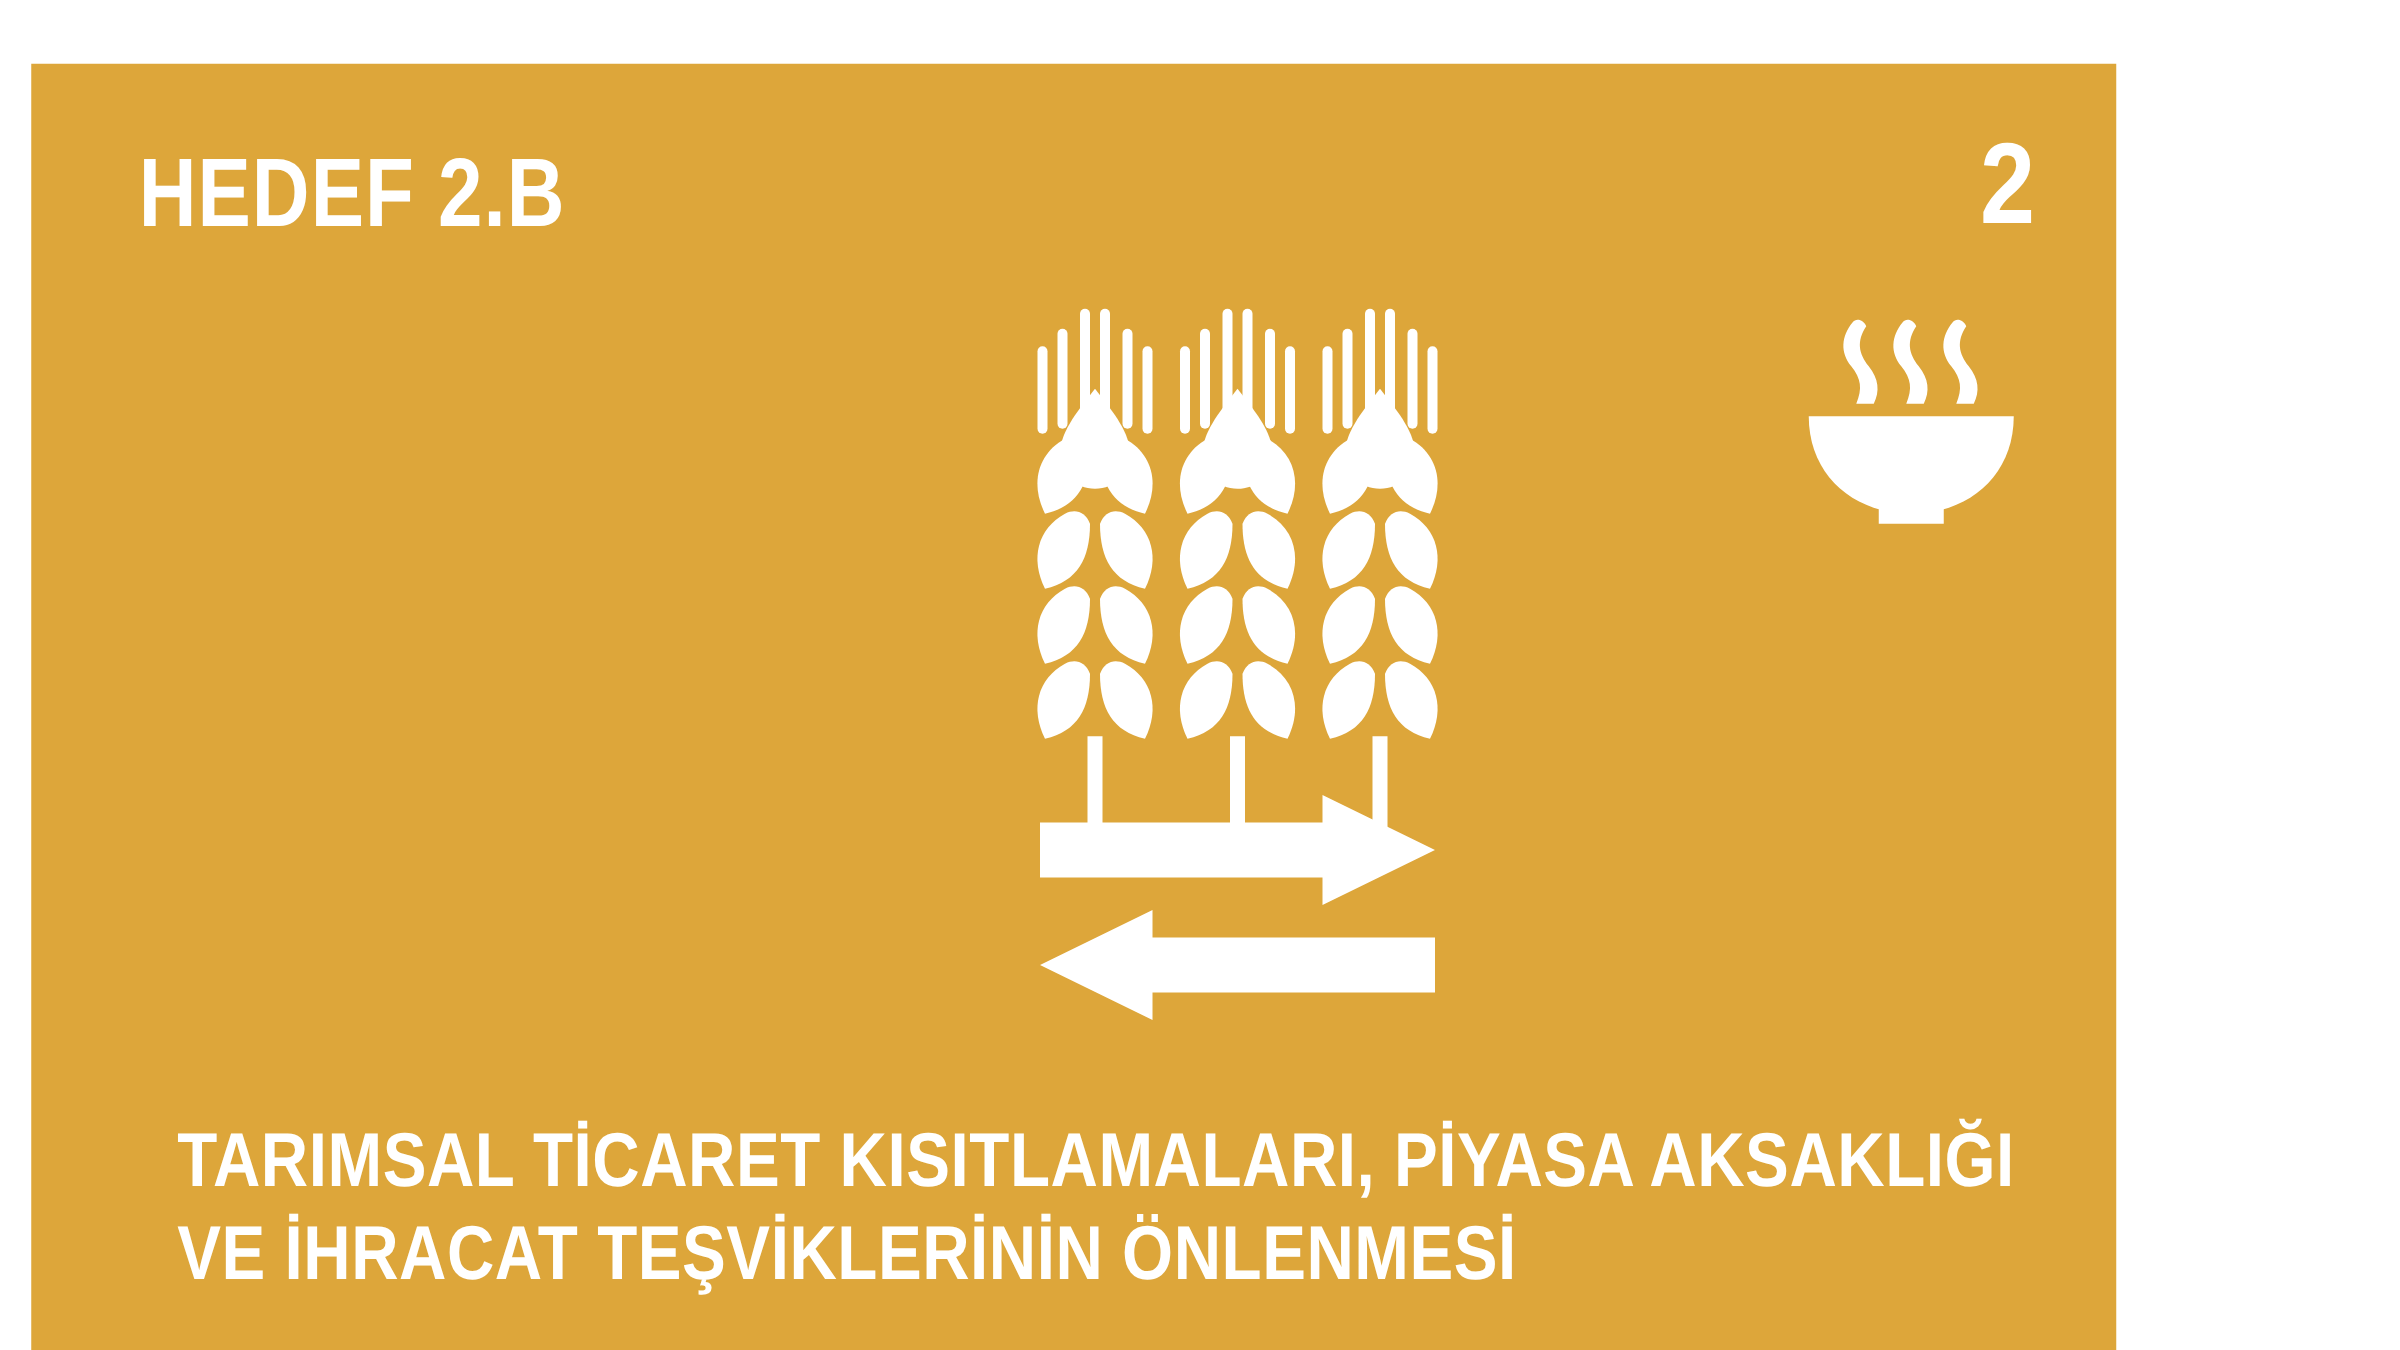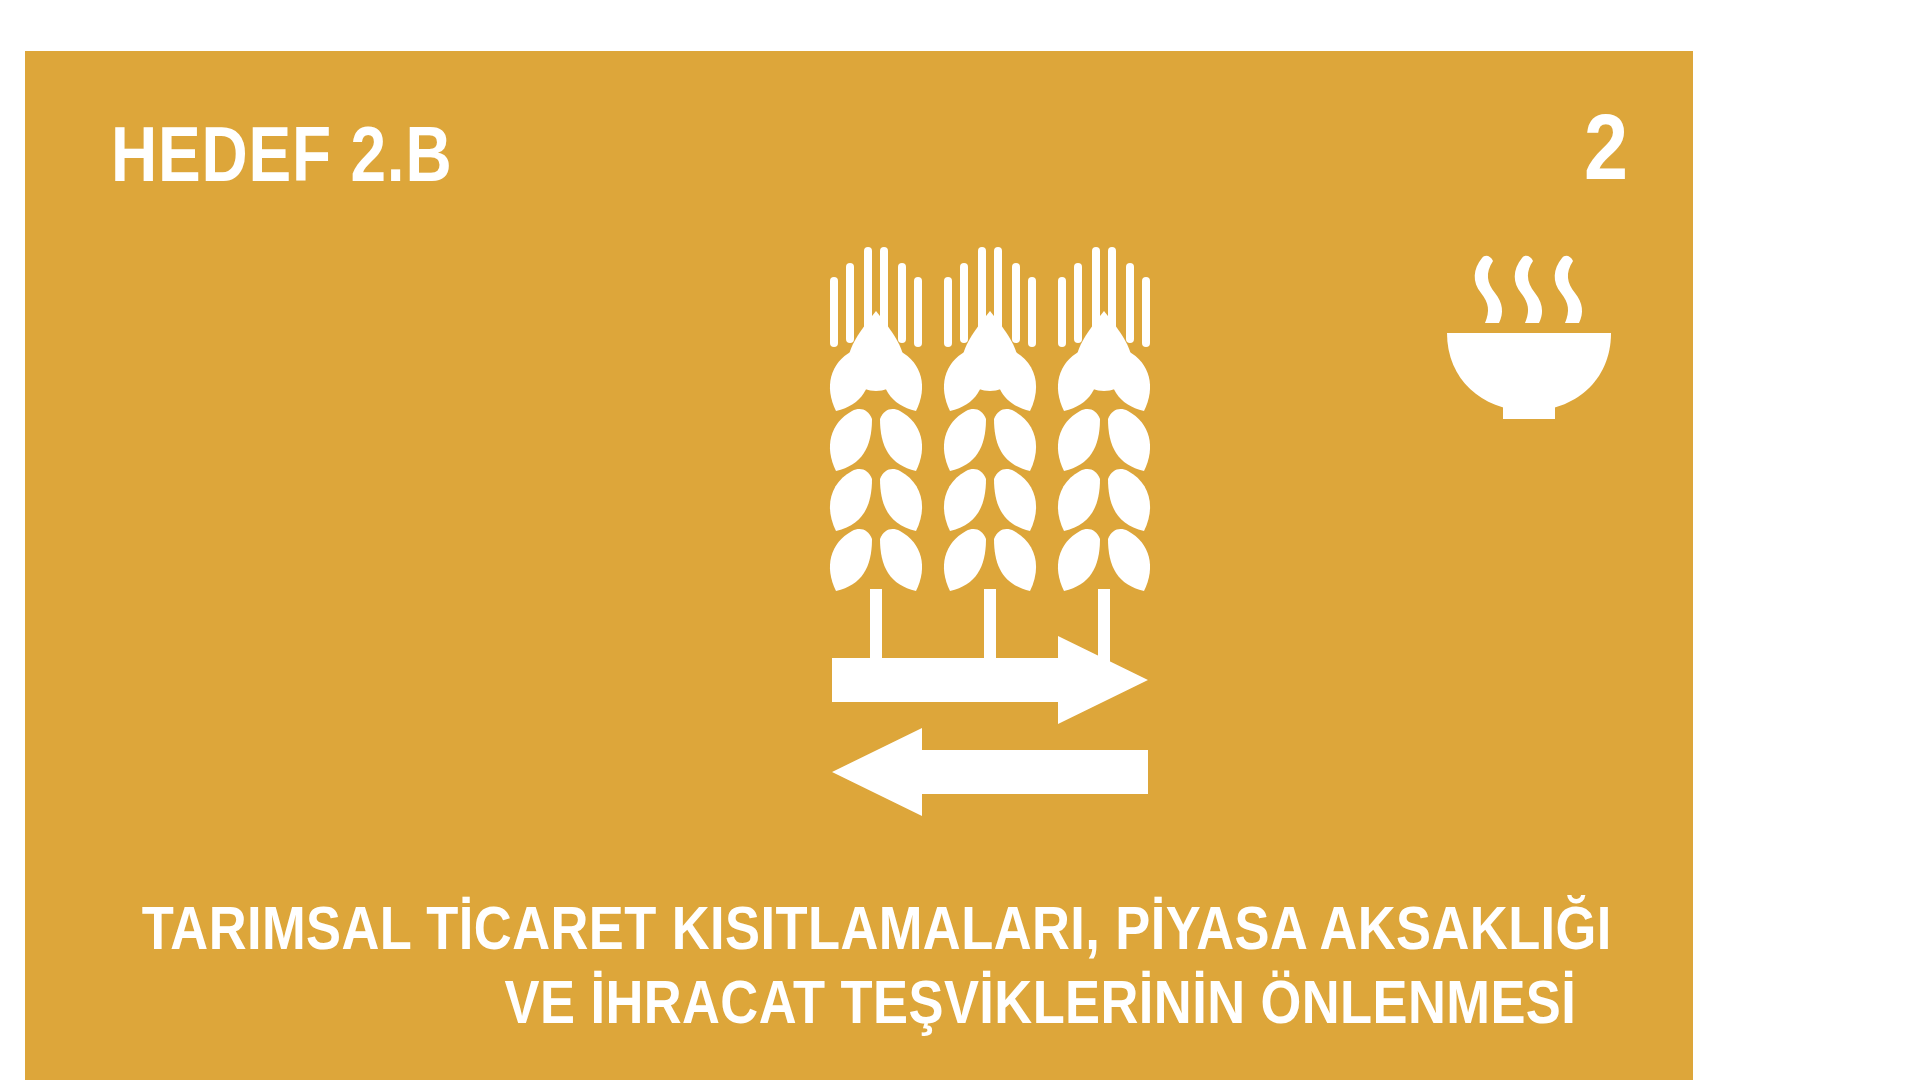--- a/index.html
+++ b/index.html
@@ -99,21 +99,21 @@
     width: 340px;
     height: 180px;
   }
 
   
   #caption {
     position: absolute;
     left: 0;
     right: 0;
     top: 840px;
-    text-align: right;
+    text-align: left;
   }
   #caption .cap-line {
     display: block;
     color: #ffffff;
     font-family: "Liberation Sans Narrow", "Liberation Sans", sans-serif;
     font-weight: 700;
     font-size: 61px;
     line-height: 74px;
     letter-spacing: 0.5px;
     transform: scaleX(0.86);

